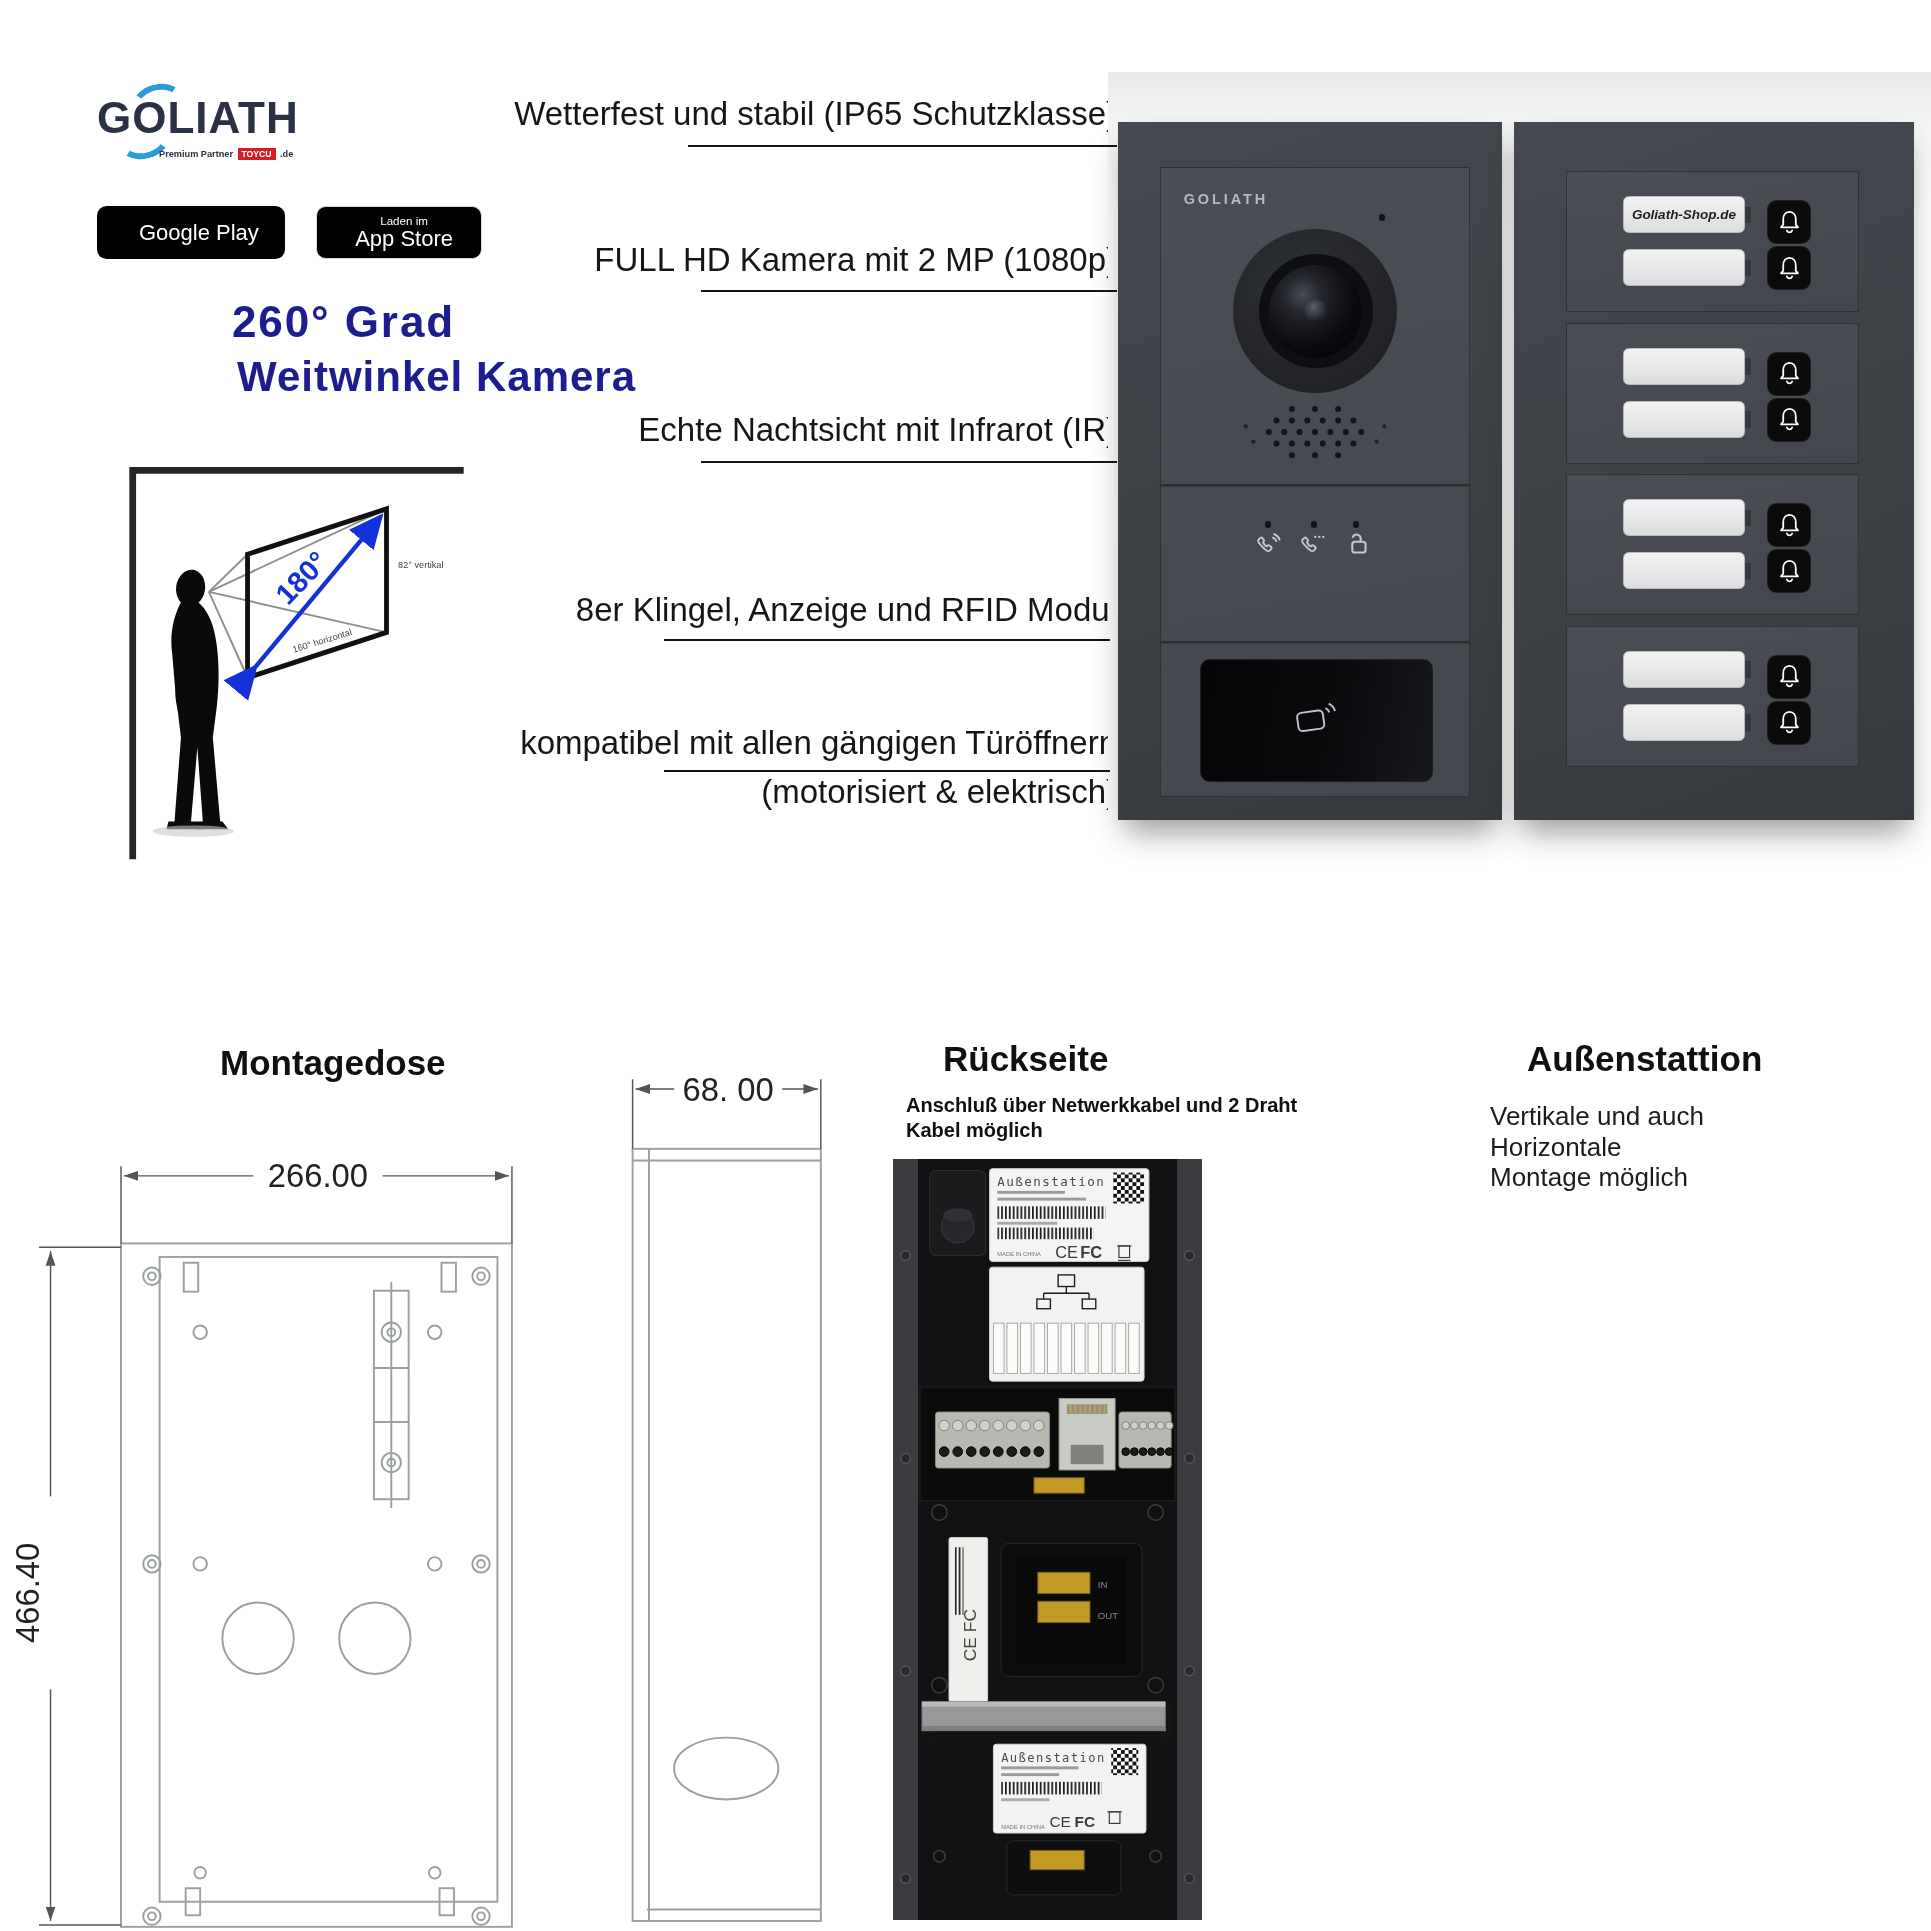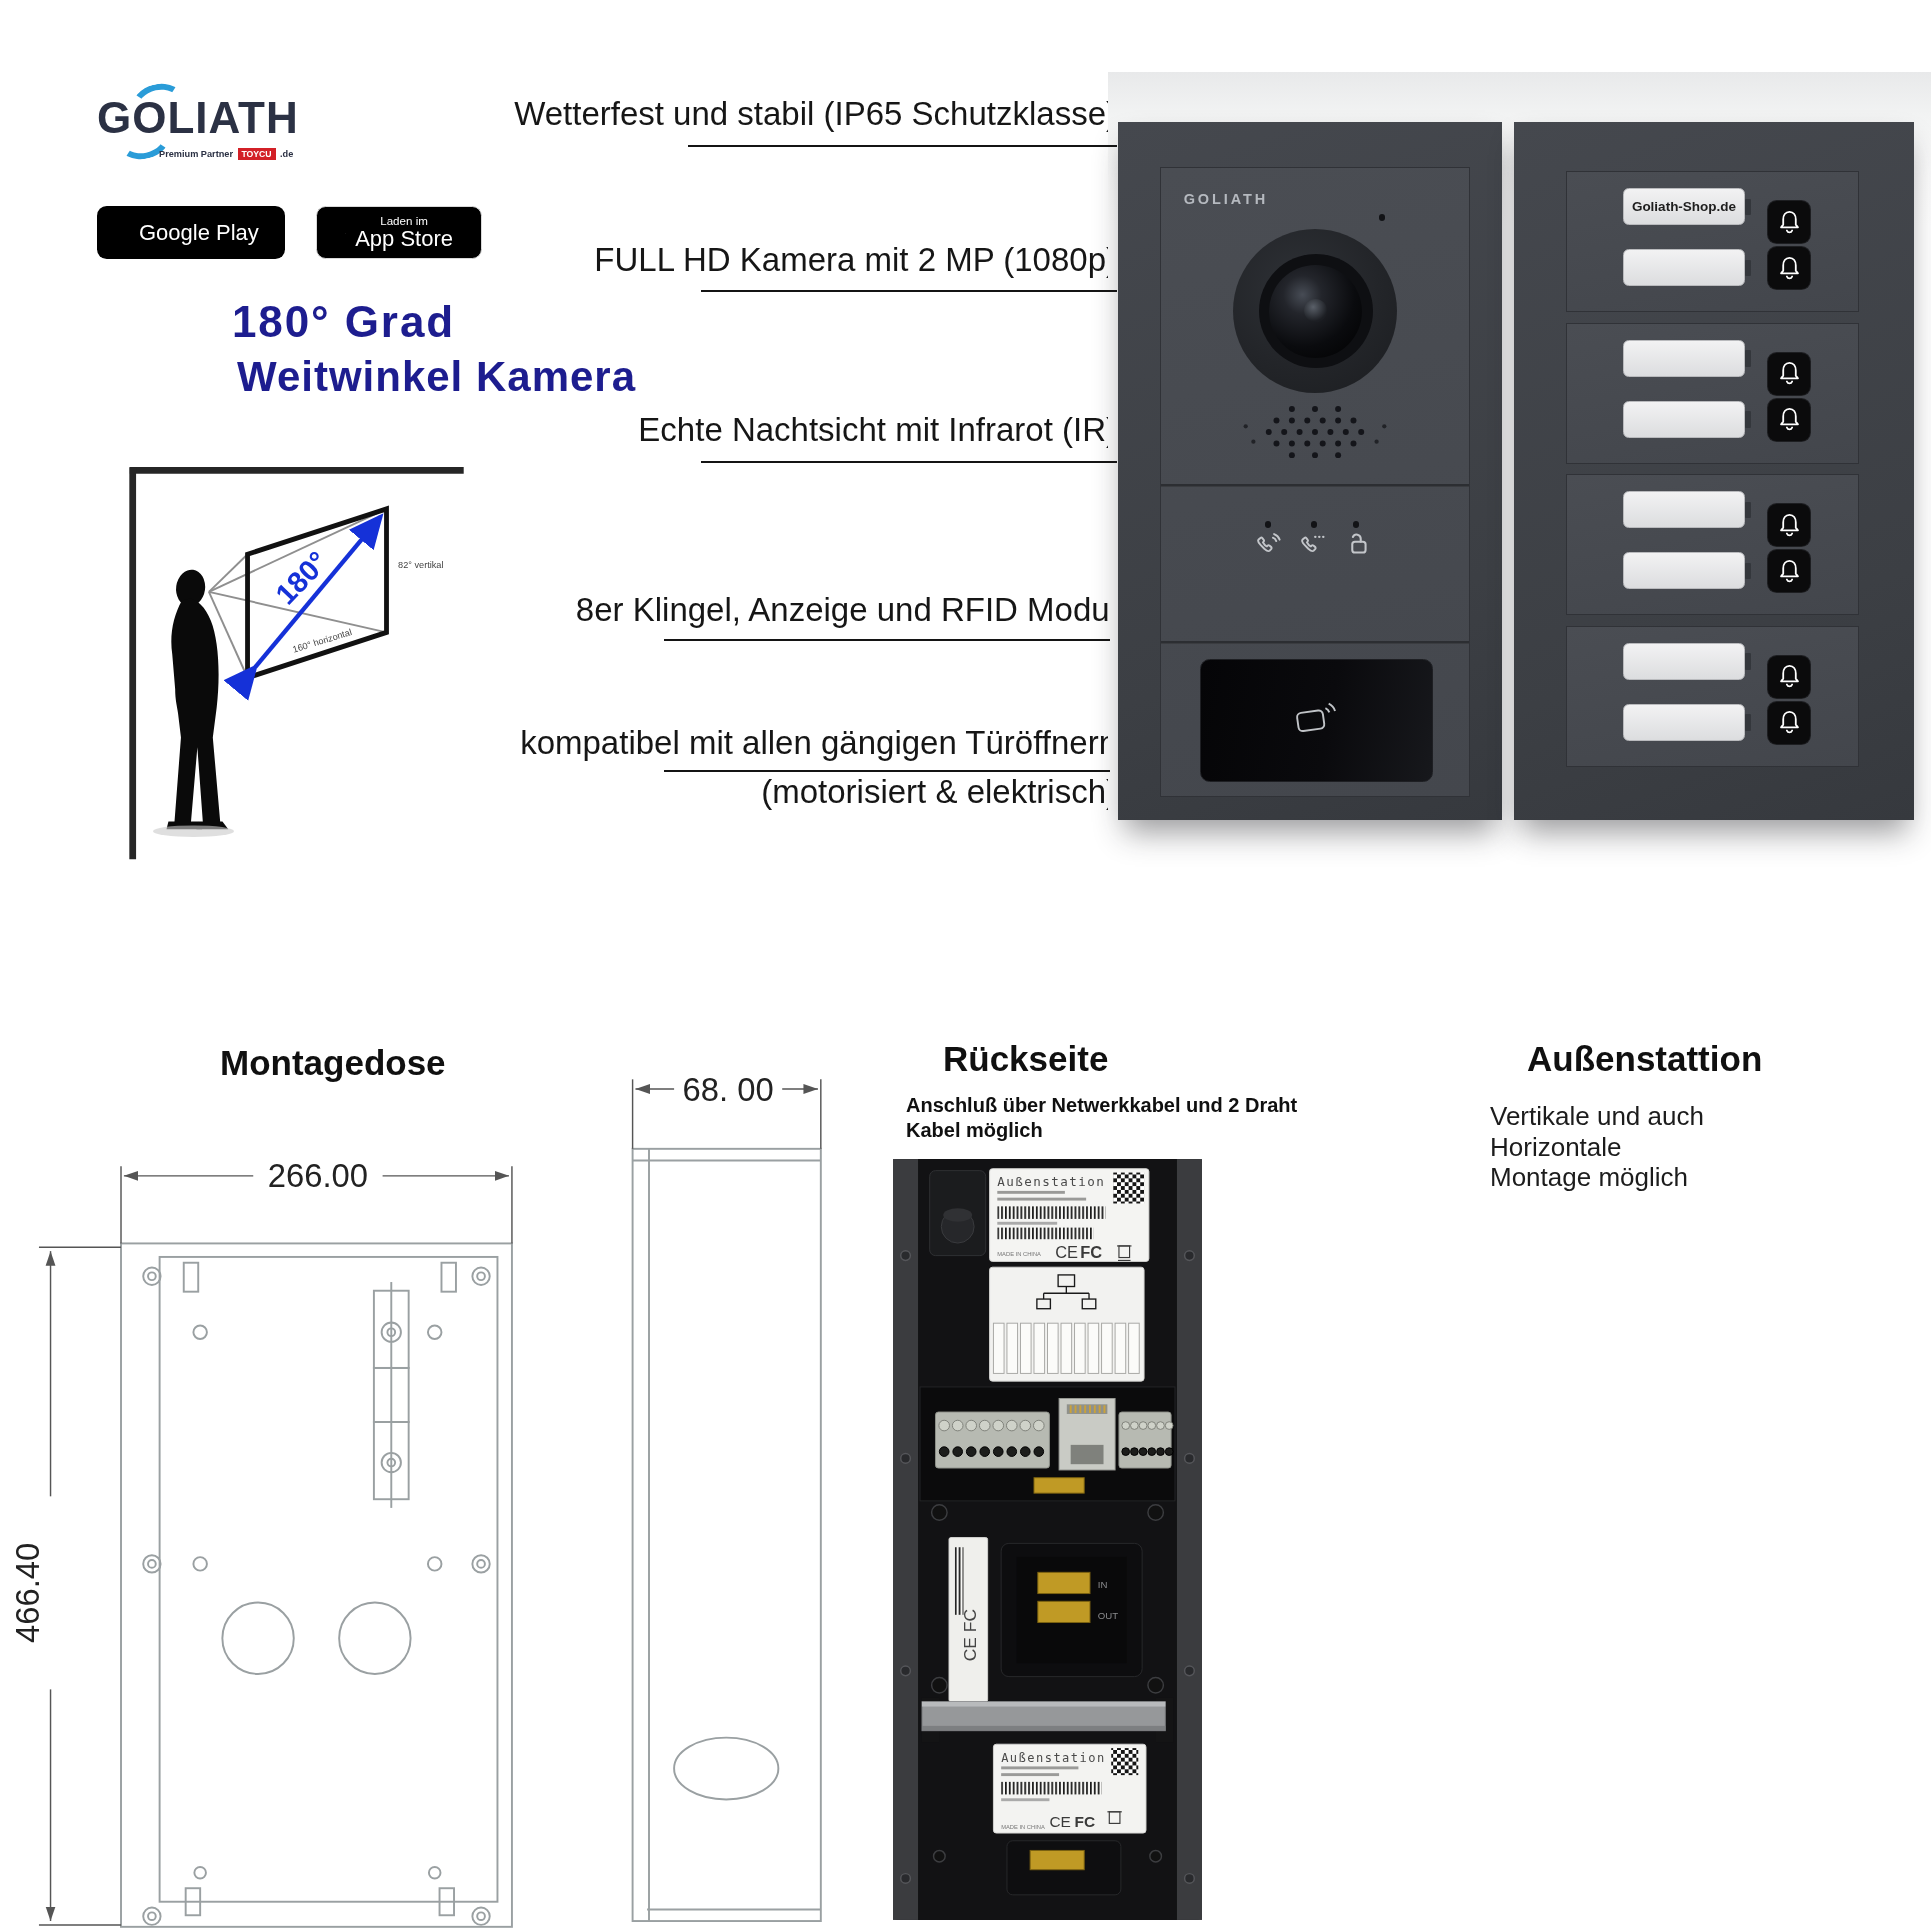--- a/index.html
+++ b/index.html
@@ -57,21 +57,21 @@
   .touch-icon{position:absolute;top:361px;width:29px;height:29px;}
   .rfid-panel{position:absolute;left:39px;top:491px;width:231px;height:121px;border-radius:9.7px;border:1px solid #1e1f23;
               background:linear-gradient(100deg,#050507 0%,#0a0a0d 55%,#17181c 100%);
               display:flex;align-items:center;justify-content:center;}
   
   .modules{position:absolute;left:52px;top:49px;width:293px;}
   .module{position:relative;width:293px;height:141px;margin-bottom:10.6px;background:linear-gradient(170deg,#4a4d53,#43464c);
           border:1px solid #303237;box-sizing:border-box;}
   .plate{position:absolute;left:56px;width:122px;height:37px;border-radius:5.8px;border:1px solid #b9babd;box-sizing:border-box;
          background:linear-gradient(180deg,#f2f2f3,#dcdddf);display:flex;align-items:center;justify-content:center;}
-  .plate1{top:16px;} .plate2{top:77px;}
+  .plate1{top:24px;font-style:italic;} .plate2{top:77px;}
   .plate-label{font-size:13.5px;font-weight:700;color:#1e1e1e;white-space:nowrap;}
   .plate-notch{position:absolute;right:-6.8px;top:9.7px;width:5.8px;height:16.4px;background:#34373c;border-radius:1px;}
   .bell-btn{position:absolute;left:201px;width:42px;height:42px;border-radius:8.7px;background:#0b0b0c;border:none;padding:0;
             display:flex;align-items:center;justify-content:center;cursor:pointer;box-shadow:0 0 0 1px #1d1e21;}
   .bell1{top:29px;} .bell2{top:75px;}
   .bell-btn svg{width:29px;height:29px;}
 
   
   .sec-title{position:absolute;font-size:35px;font-weight:700;color:#101010;margin-left:37px;}
   .sub-title{position:absolute;font-size:20px;font-weight:700;color:#101010;line-height:1.25;}
@@ -107,21 +107,21 @@
   <div class="badge badge-appstore">
     <svg viewBox="0 0 24 26" width="27" height="30">
       <path fill="#fff" d="M17.1 1.6c.1 1-.3 2-.9 2.8-.7.8-1.8 1.5-2.8 1.4-.1-1 .4-2 1-2.7.7-.8 1.9-1.4 2.7-1.5zM20.5 17.2c-.4 1.1-.9 2.1-1.6 3.1-.9 1.4-2.2 3.1-3.8 3.1-1.4 0-1.8-.9-3.7-.9s-2.4.9-3.8 1c-1.6 0-2.8-1.5-3.8-2.9C1.7 17.7 1 13 2.7 10.3c1-1.5 2.5-2.4 4-2.4 1.5 0 2.5 1 3.7 1s2.1-1 3.7-1c1.4 0 2.8.7 3.8 2-3.3 1.8-2.8 6.6 2.6 7.3z"></path>
     </svg>
     <div class="as-text">
       <span class="as-small">Laden im</span>
       <span class="as-big">App Store</span>
     </div>
   </div>
 
-  <div class="headline1">180° Grad</div>
+  <div class="headline1">260° Grad</div>
   <div class="headline2">Weitwinkel Kamera</div>
 
   <div class="feature" style="top:95px;">Wetterfest und stabil (IP65 Schutzklasse)</div>
   <div class="feature" style="top:241px;">FULL HD Kamera mit 2 MP (1080p)</div>
   <div class="feature" style="top:411px;">Echte Nachtsicht mit Infrarot (IR)</div>
   <div class="feature" style="top:591px;">8er Klingel, Anzeige und RFID Modul</div>
   <div class="feature" style="top:724px;">kompatibel mit allen gängigen Türöffnern</div>
   <div class="feature" style="top:773px;">(motorisiert &amp; elektrisch)</div>
   <div class="uline" style="left:688px;top:145px;width:429px;"></div>
   <div class="uline" style="left:701px;top:290px;width:416px;"></div>

